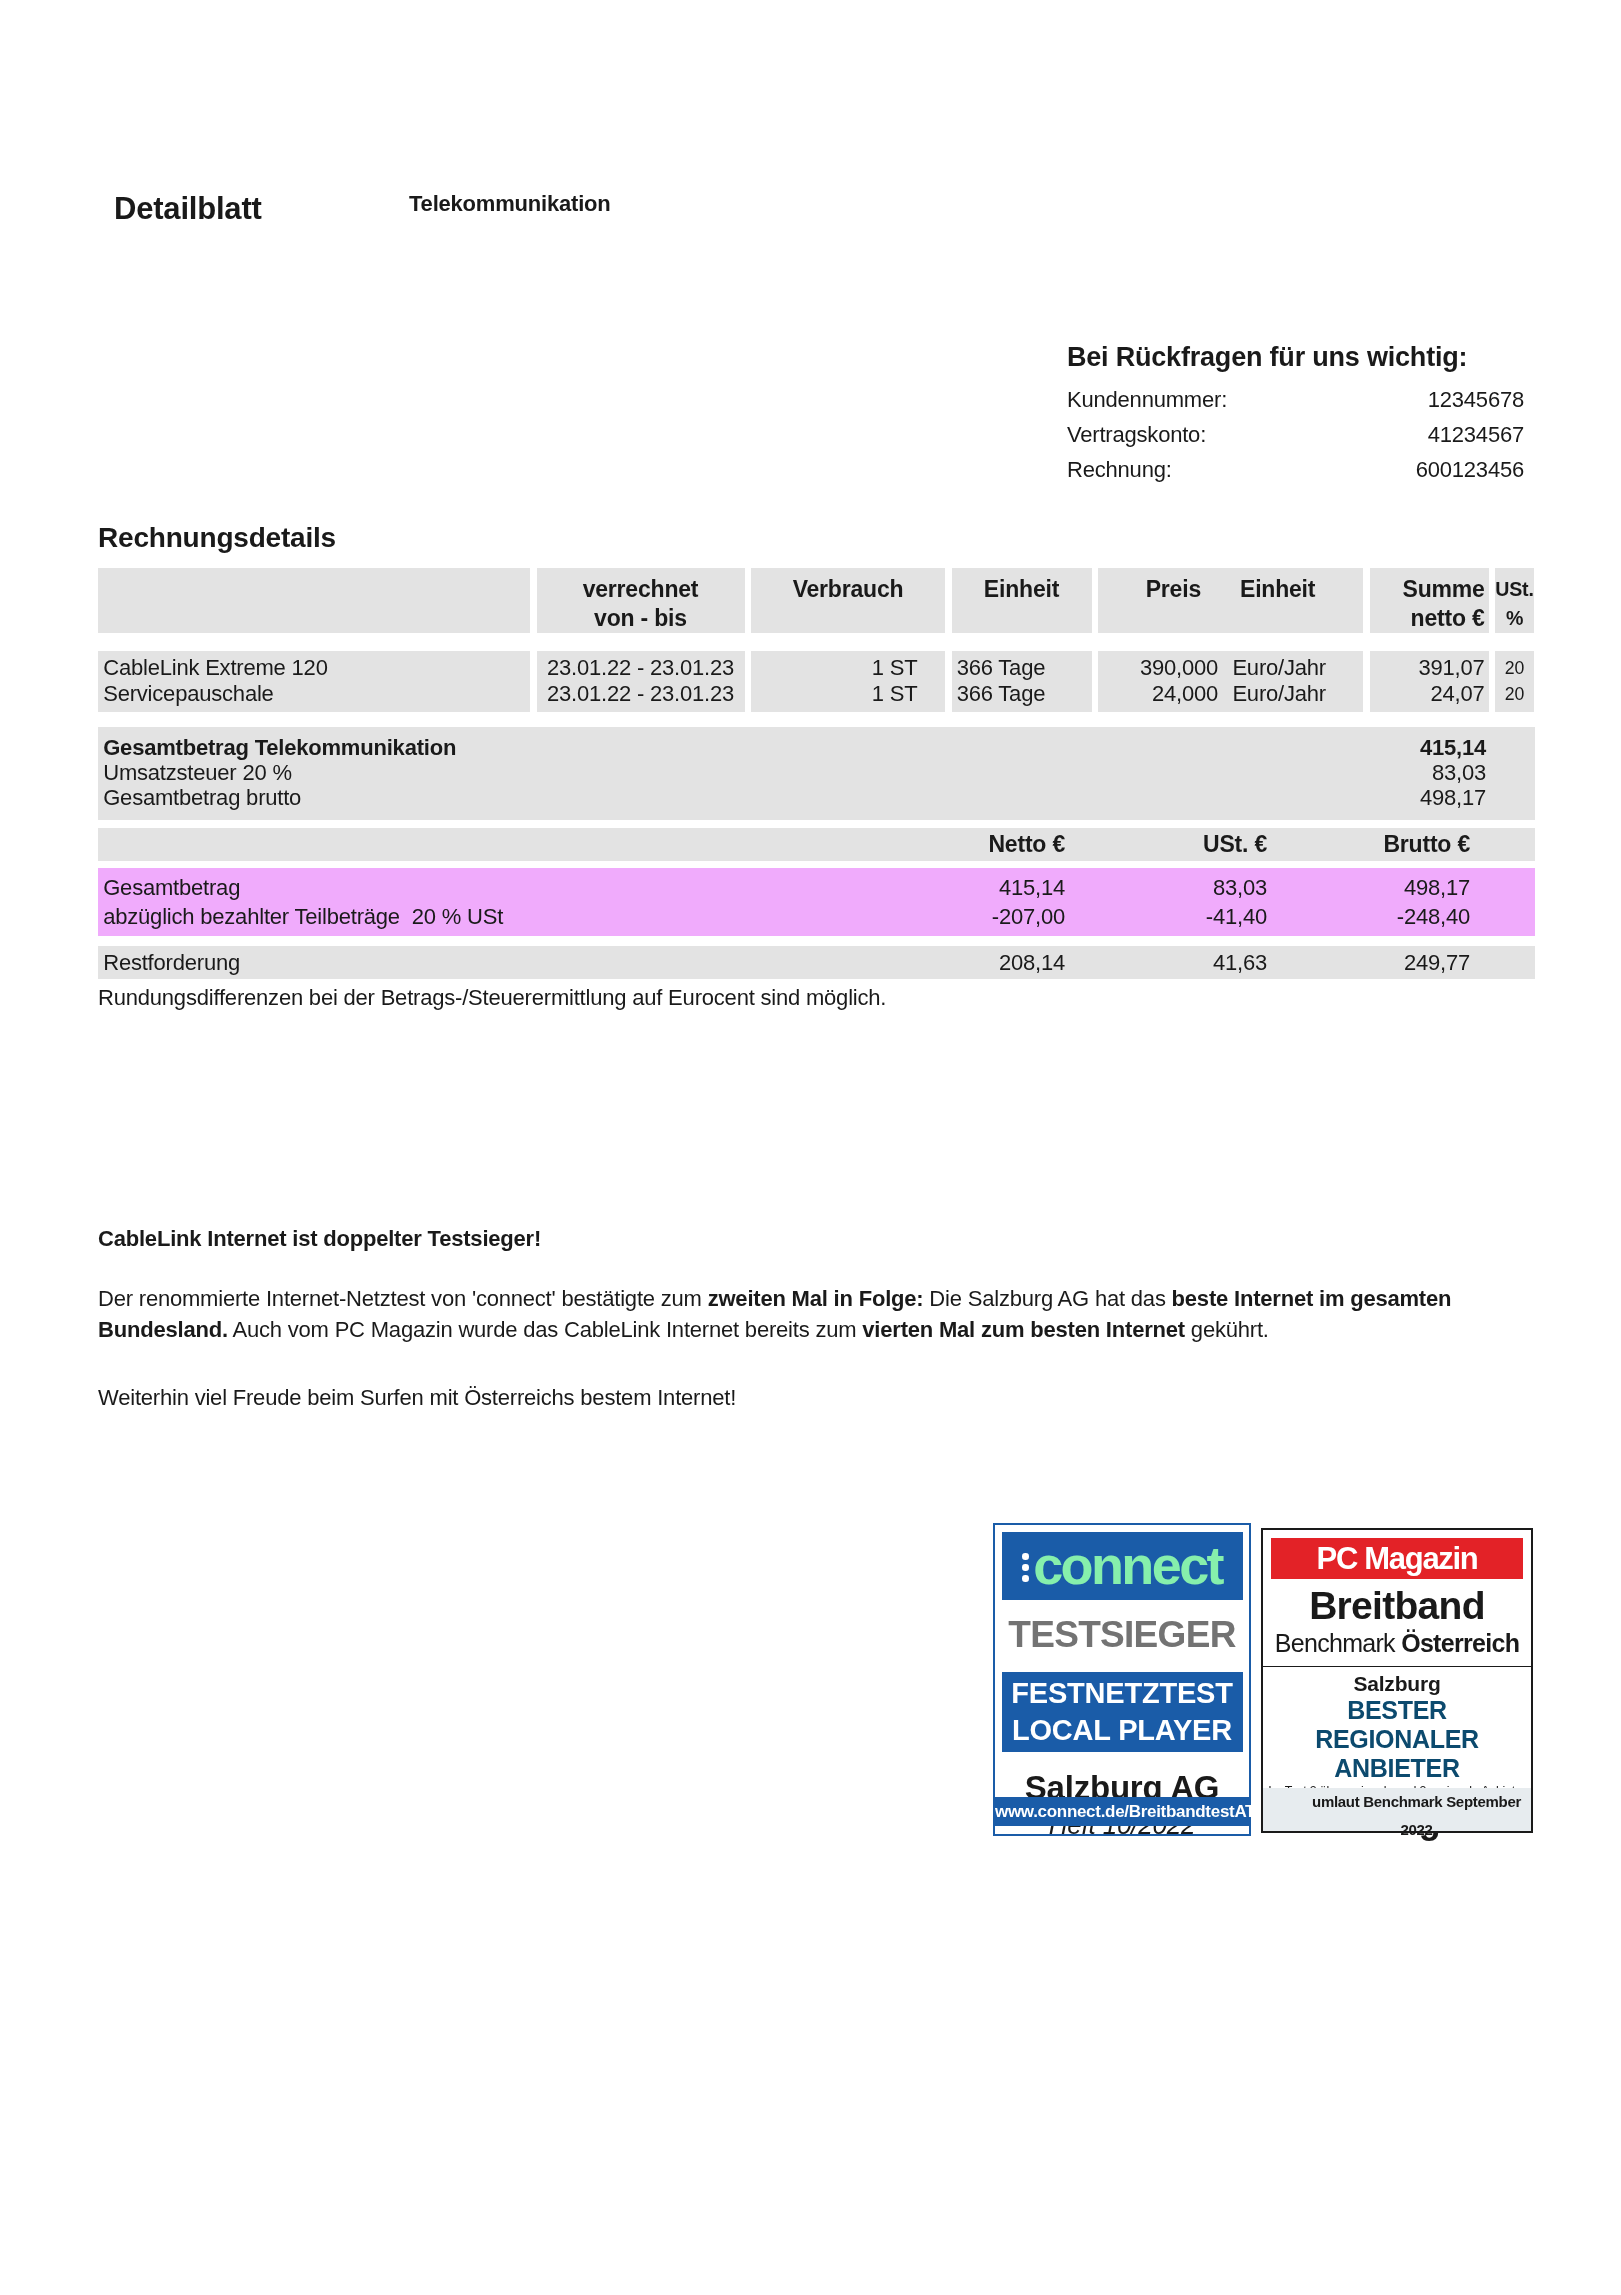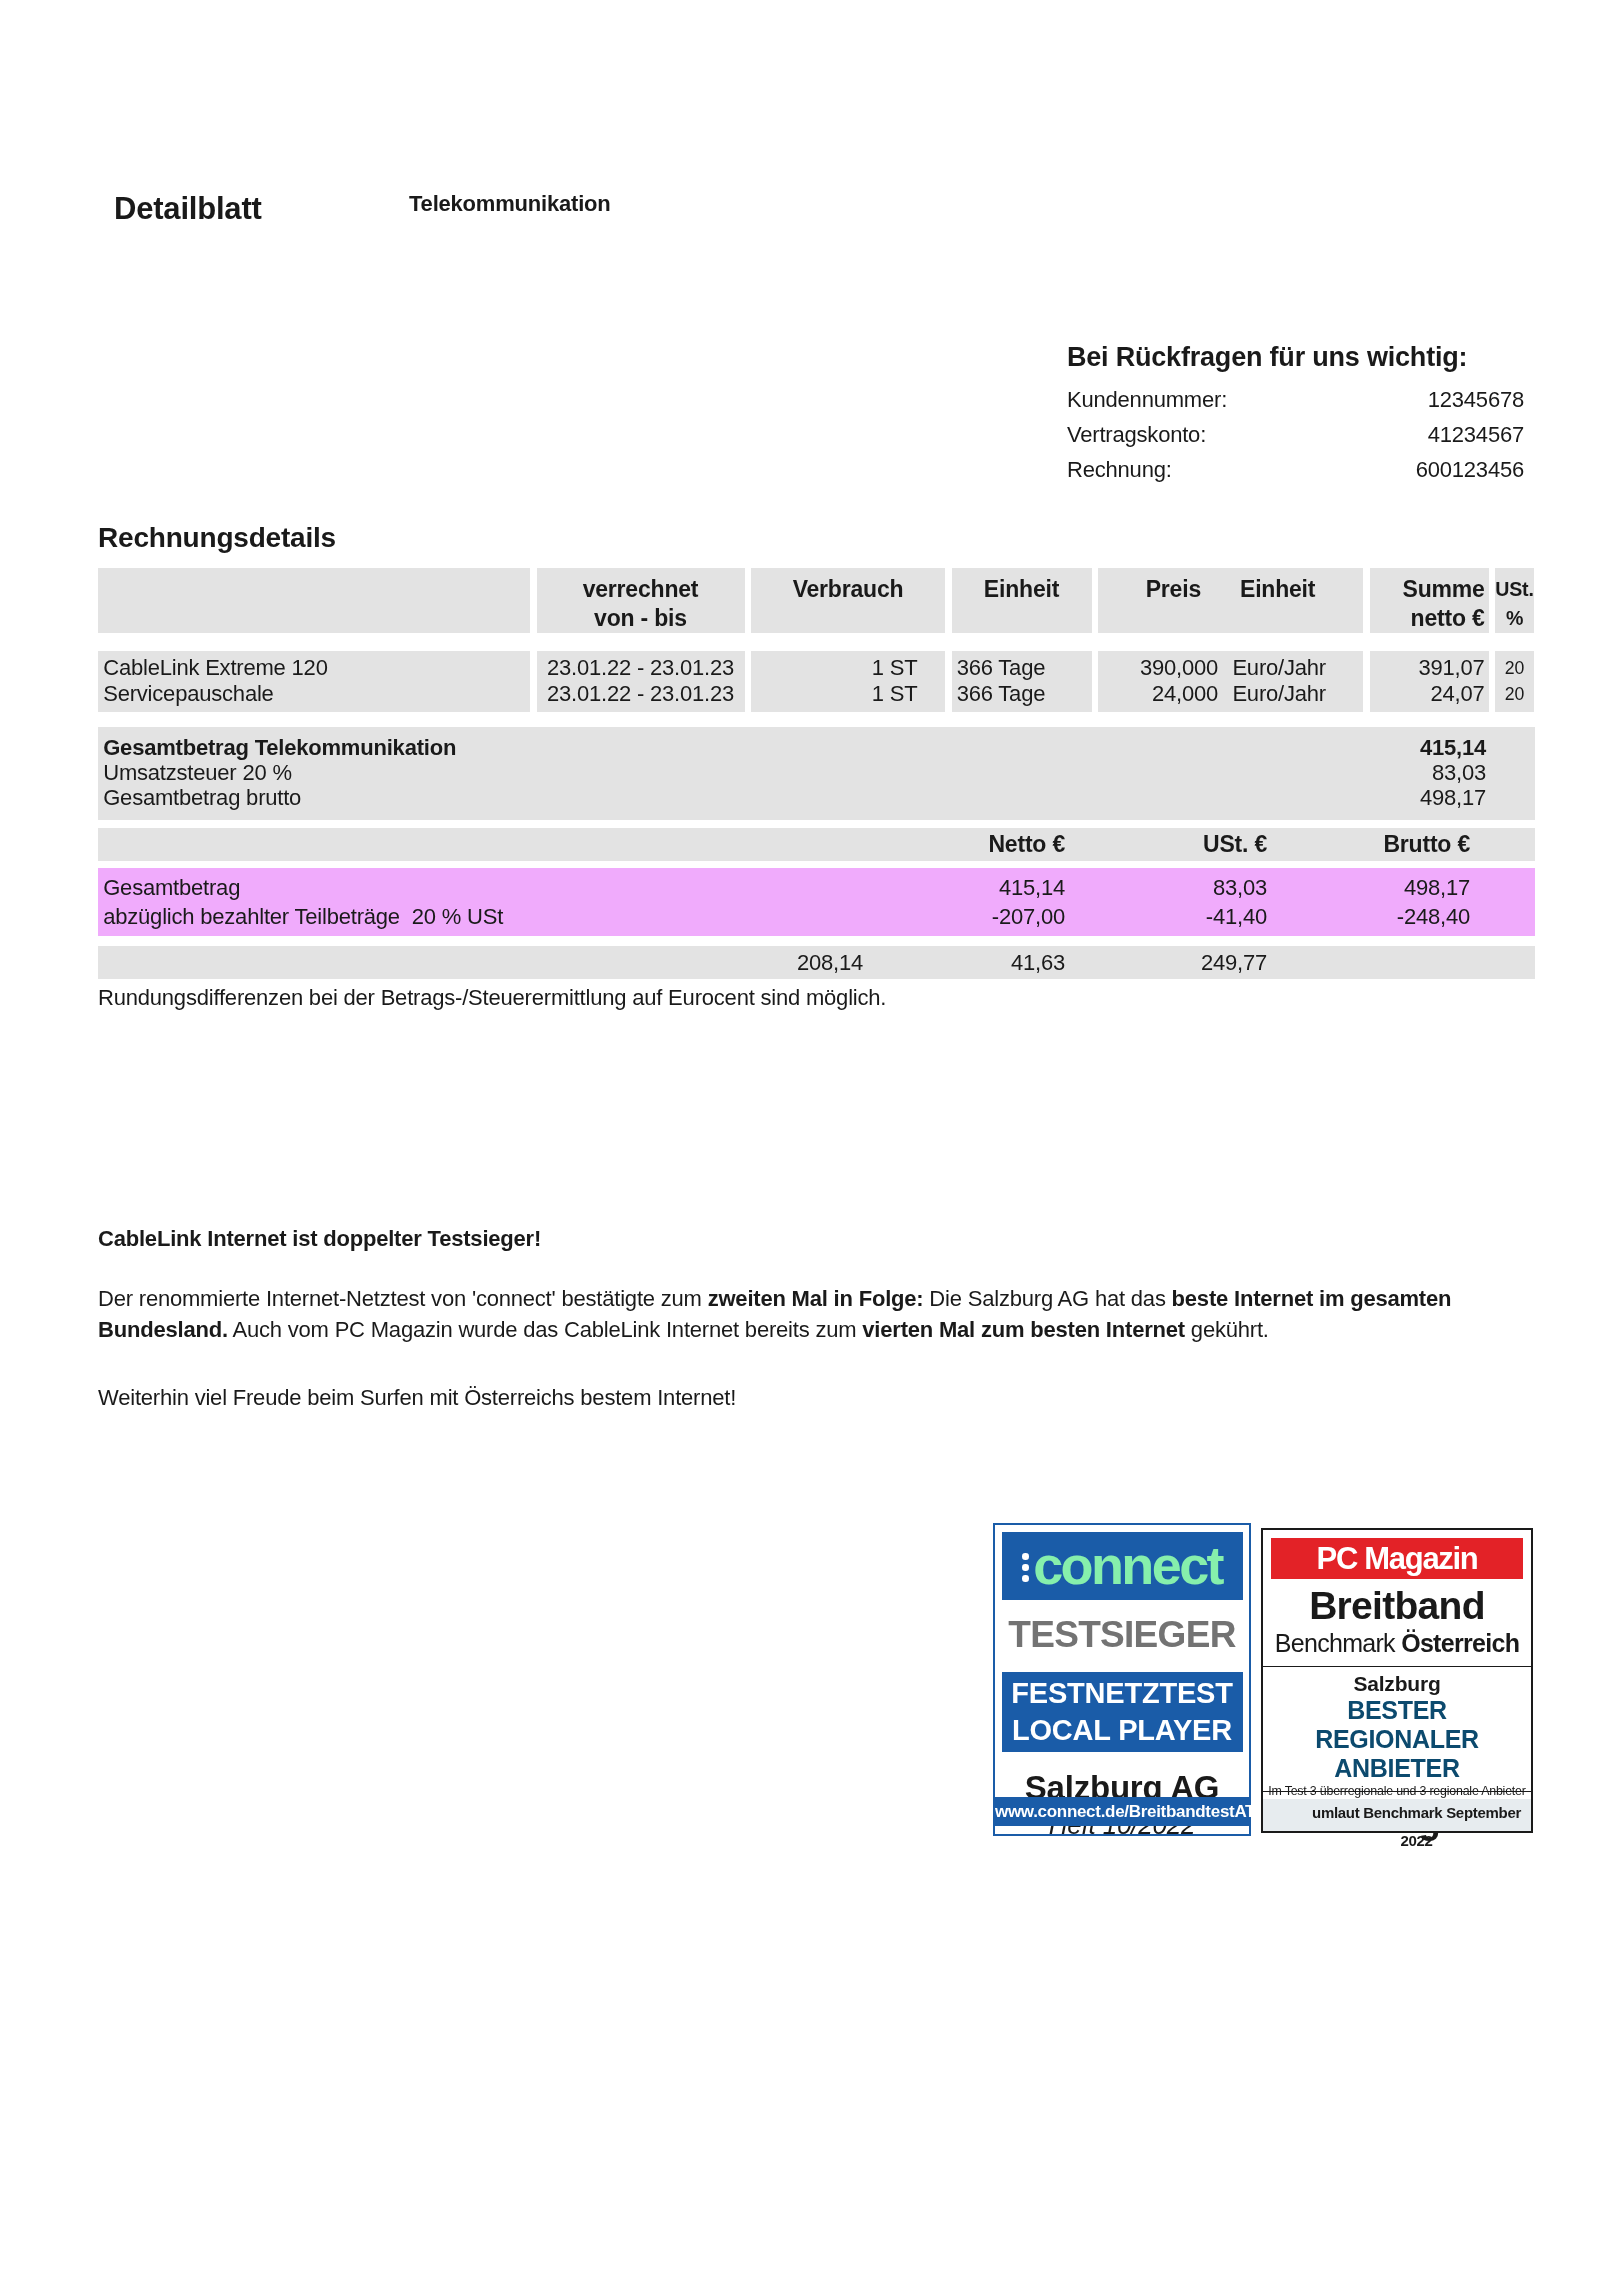--- a/index.html
+++ b/index.html
@@ -86,21 +86,21 @@
   .pc-red-band{margin:7.9px 7.9px 0 7.9px;height:41px;background:#e32227;color:#fff;font-weight:bold;
                font-size:31px;letter-spacing:-1.3px;line-height:41px;}
   .pc-line1{margin-top:5.2px;font-weight:bold;font-size:39px;letter-spacing:-0.7px;}
   .pc-line2{margin-top:1.3px;font-size:25px;letter-spacing:-0.7px;}
   .pc-line2 b{font-weight:bold;}
   .pc-div{height:0;border-top:1.3px solid #1a1a1a;margin-top:7.9px;}
   .pc-region{margin-top:5.2px;font-weight:bold;font-size:21px;}
   .pc-award{color:#0c4a6e;font-weight:bold;font-size:25px;letter-spacing:-0.3px;line-height:29px;}
   .pc-org{margin-top:7.9px;font-weight:bold;font-size:36px;letter-spacing:-0.7px;}
   .pc-note{position:absolute;left:0;right:0;bottom:33px;font-size:12.4px;letter-spacing:-0.2px;}
-  .pc-footer{position:absolute;left:0;right:0;bottom:0;height:32px;background:#e7ecef;
+  .pc-footer{position:absolute;left:0;right:0;bottom:0;height:43px;background:#e7ecef;
              font-weight:bold;font-size:15px;letter-spacing:-0.3px;line-height:27.5px;padding-left:39px;}
 </style>
 </head>
 <body>
 
 <div class="page">
 
   <div class="doc-title">
     <span>Detailblatt</span>
     <span class="t2">Telekommunikation</span>
@@ -224,20 +224,21 @@
       <div class="t2-grid">
         <div class="rc lab">abzüglich bezahlter Teilbeträge&nbsp;&nbsp;20 % USt</div>
         <div class="rc num">-207,00</div>
         <div class="rc num">-41,40</div>
         <div class="rc num">-248,40</div>
         <div></div>
       </div>
     </div>
     <div class="gap16"></div>
     <div class="t2-grid restband">
+      <div class="rc lab">Restforderung</div>
       <div class="rc num">208,14</div>
       <div class="rc num">41,63</div>
       <div class="rc num">249,77</div>
       <div></div>
     </div>
   </div>
 
   <div class="footnote">Rundungsdifferenzen bei der Betrags-/Steuerermittlung auf Eurocent sind möglich.</div>
 
   <div class="promo">

